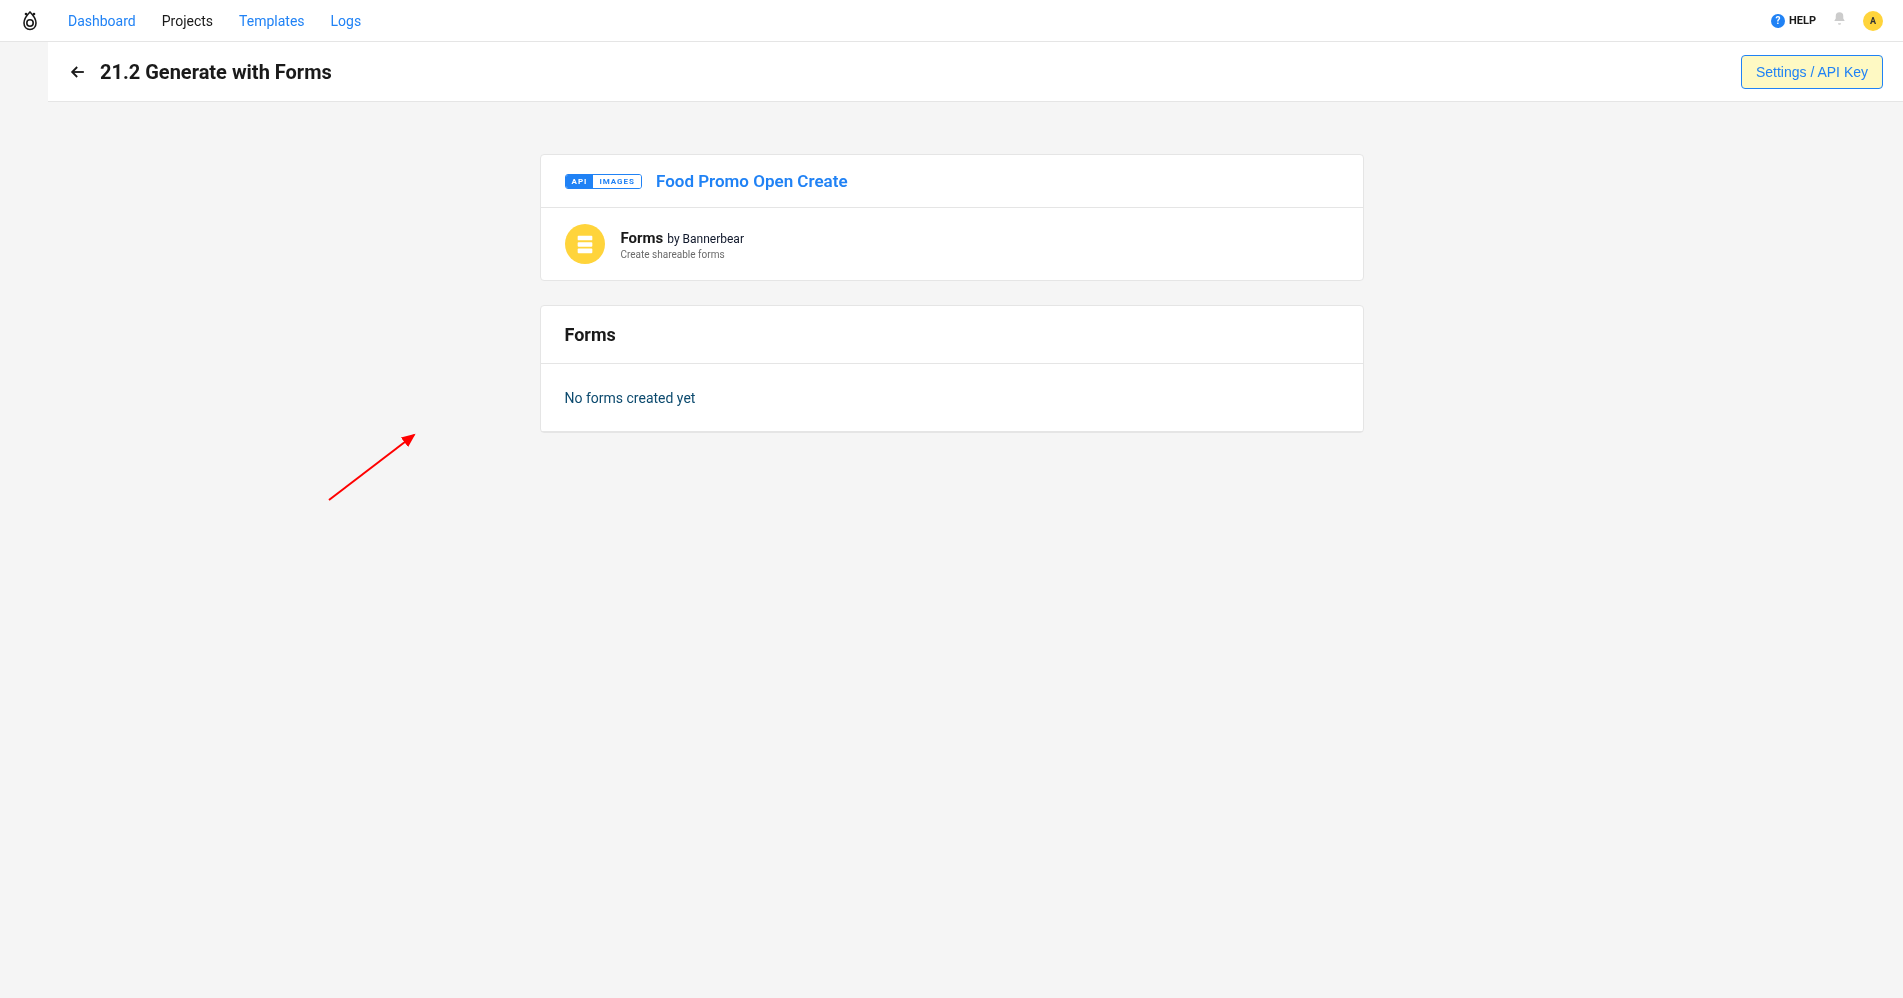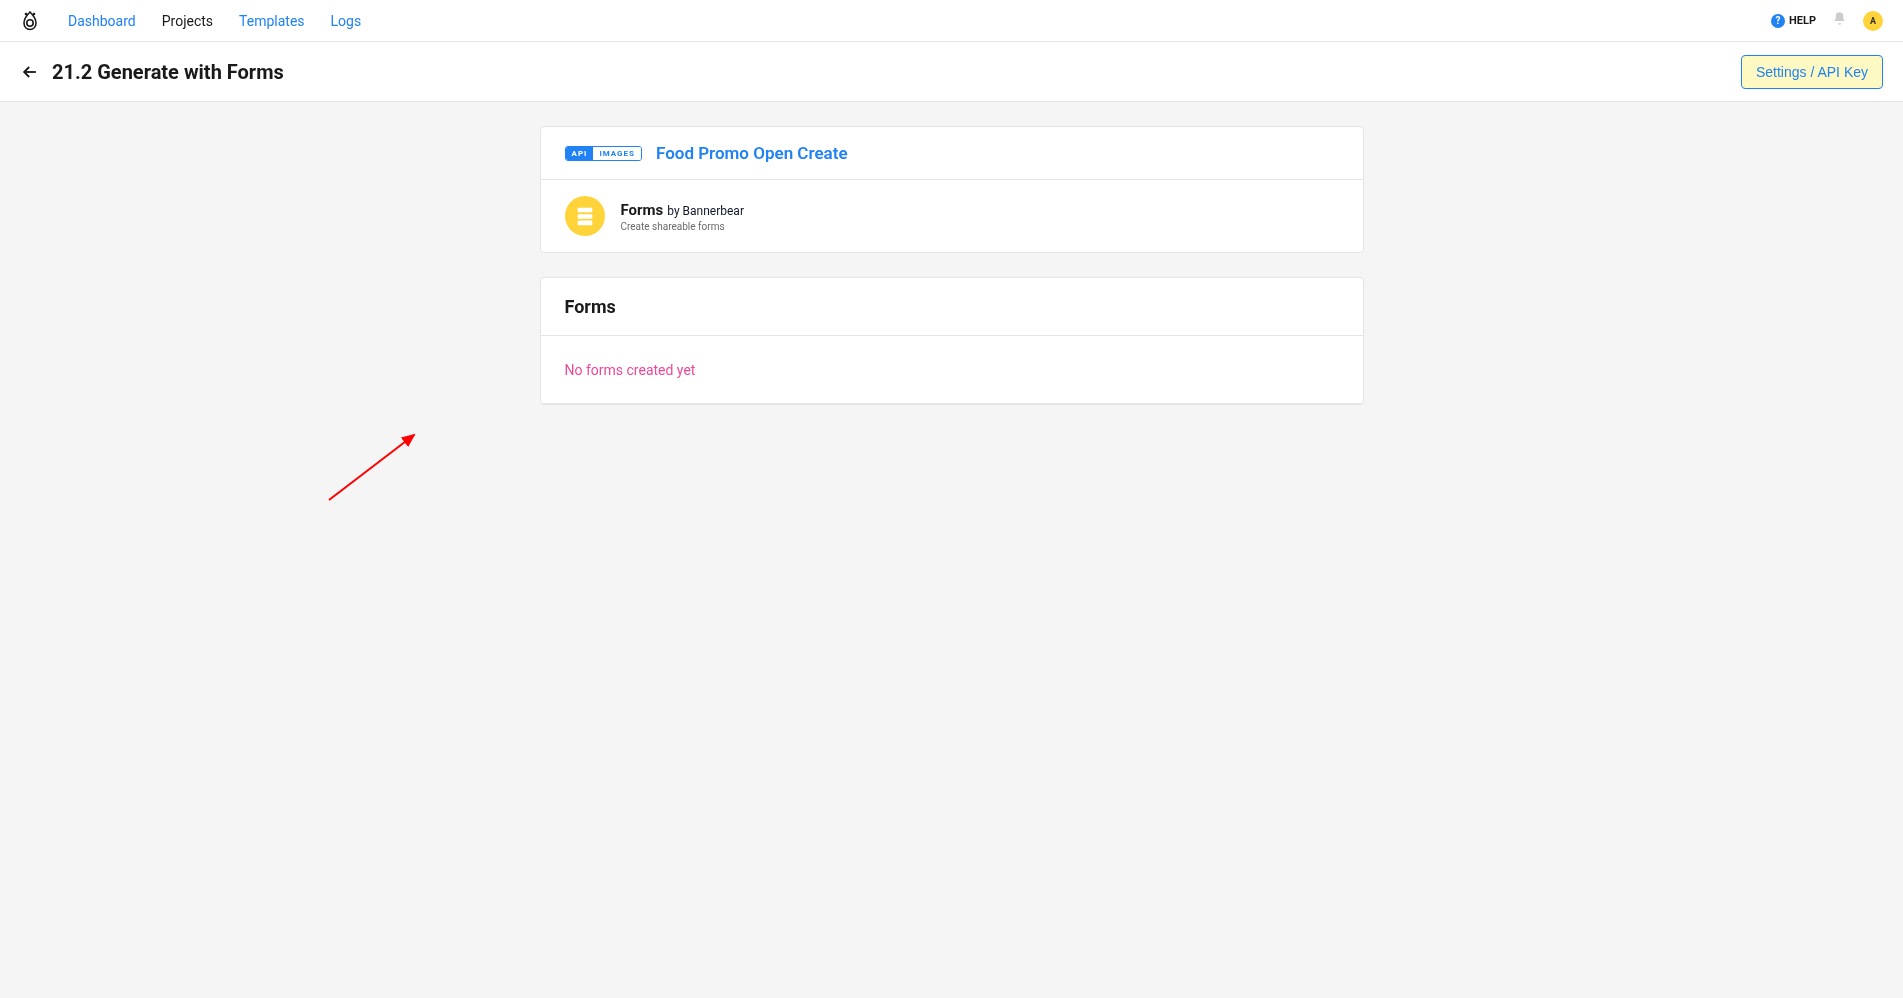--- a/index.html
+++ b/index.html
@@ -86,20 +86,21 @@
       cursor: pointer;
     }
     .sub-header {
       background: #fff;
       border-bottom: 1px solid #e5e5e5;
       height: 60px;
       display: flex;
       align-items: center;
       justify-content: space-between;
       padding: 0 20px;
+      margin-left: 48px;
     }
     .sub-header-left {
       display: flex;
       align-items: center;
       gap: 12px;
     }
     .back-arrow {
       cursor: pointer;
       display: flex;
       align-items: center;
@@ -117,20 +118,21 @@
       font-size: 14px;
       cursor: pointer;
     }
     .content {
       padding: 24px 0;
       display: flex;
       justify-content: center;
     }
     .container {
       width: 824px;
+      margin-top: 28px;
     }
     .card {
       background: #fff;
       border: 1px solid #e5e5e5;
       border-radius: 4px;
       margin-bottom: 24px;
     }
     .card-header {
       padding: 16px 24px;
       display: flex;
@@ -207,21 +209,21 @@
     }
     .forms-title {
       font-size: 18px;
       font-weight: 700;
     }
     .forms-body {
       padding: 24px;
       border-bottom: 1px solid #e5e5e5;
     }
     .empty-text {
-      color: #ec4899;
+      color: #0c4a6e;
       font-size: 14px;
     }
     .forms-footer {
       padding: 24px;
     }
     .primary-btn {
       background: #2082f5;
       color: #fff;
       border: none;
       padding: 11px 22px;

